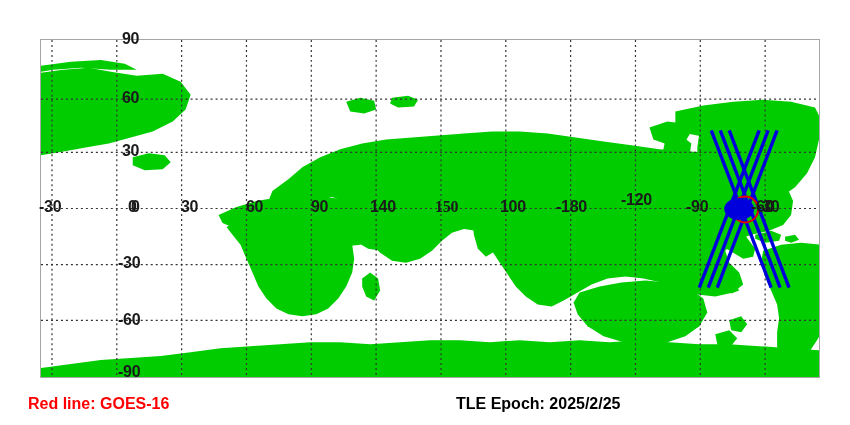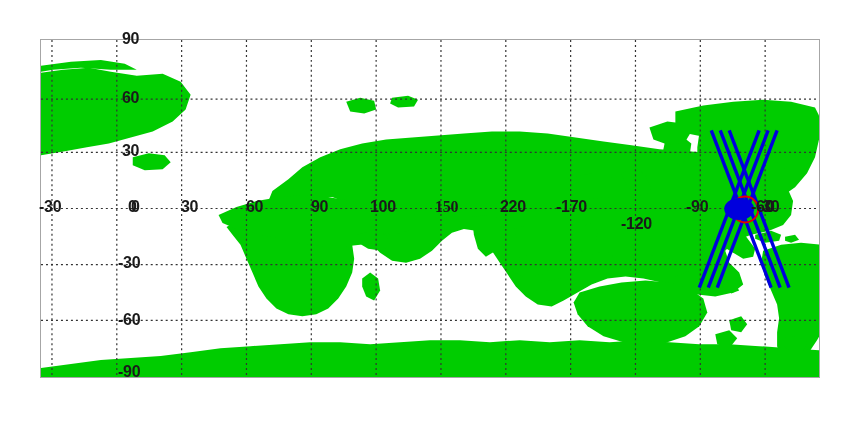--- a/index.html
+++ b/index.html
@@ -230,26 +230,28 @@
   <div class="tick-label" style="left:131px; top:199px;">0</div>
   <div class="tick-label" style="left:118px; top:255px;">-30</div>
   <div class="tick-label" style="left:118px; top:312px;">-60</div>
   <div class="tick-label" style="left:118px; top:364px;">-90</div>
 
   <div class="tick-label" style="left:39px; top:199px;">-30</div>
   <div class="tick-label" style="left:128px; top:199px;">0</div>
   <div class="tick-label" style="left:181px; top:199px;">30</div>
   <div class="tick-label" style="left:246px; top:199px;">60</div>
   <div class="tick-label" style="left:311px; top:199px;">90</div>
-  <div class="tick-label" style="left:370px; top:199px;">100</div>
+  <div class="tick-label" style="left:370px; top:199px;">140</div>
   <div class="tick-label" style="left:435px; top:199px;font-family:Liberation Serif, serif;">150</div>
-  <div class="tick-label" style="left:500px; top:199px;">220</div>
-  <div class="tick-label" style="left:556px; top:199px;">-170</div>
-  <div class="tick-label" style="left:621px; top:216px;">-120</div>
+  <div class="tick-label" style="left:500px; top:199px;">100</div>
+  <div class="tick-label" style="left:556px; top:199px;">-180</div>
+  <div class="tick-label" style="left:621px; top:192px;">-120</div>
   <div class="tick-label" style="left:686px; top:199px;">-90</div>
   <div class="tick-label" style="left:751px; top:199px;">-60</div>
   <div class="tick-label" style="left:757px; top:199px;">-30</div>
   <div class="tick-label" style="left:766px; top:199px;">0</div>
 
   <div class="legend">
+    <div class="legend-item" id="legend-red" style="color:#ff0000;">Red line: GOES-16</div>
+    <div class="legend-item" id="legend-tle" style="color:#000000;">TLE Epoch: 2025/2/25</div>
   </div>
 
 </div>
 
 </body></html>

